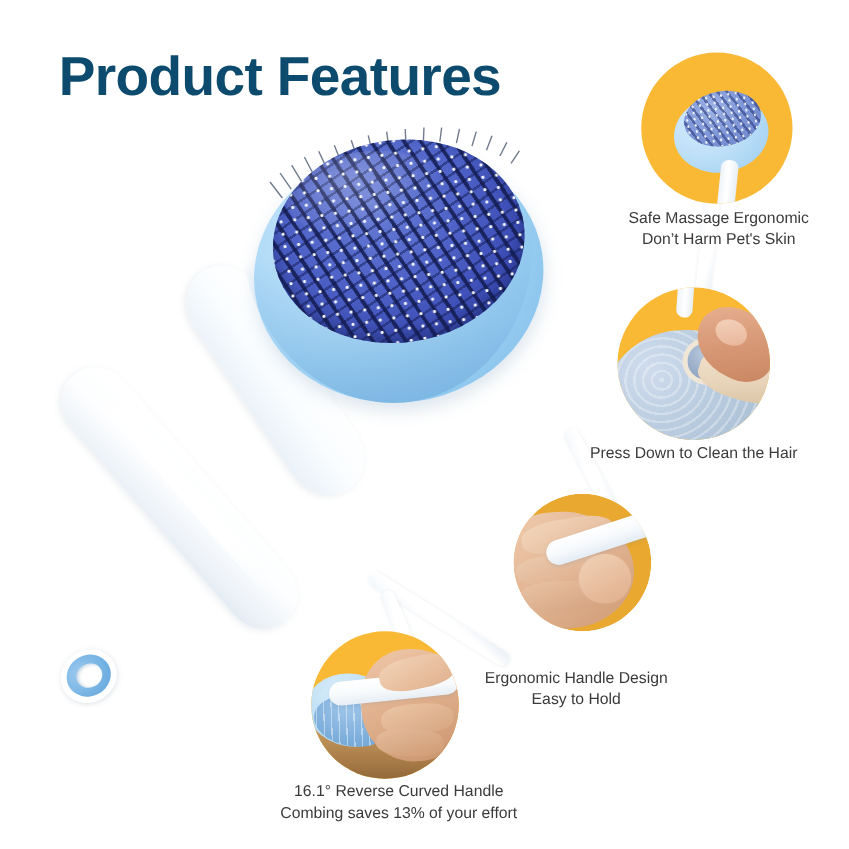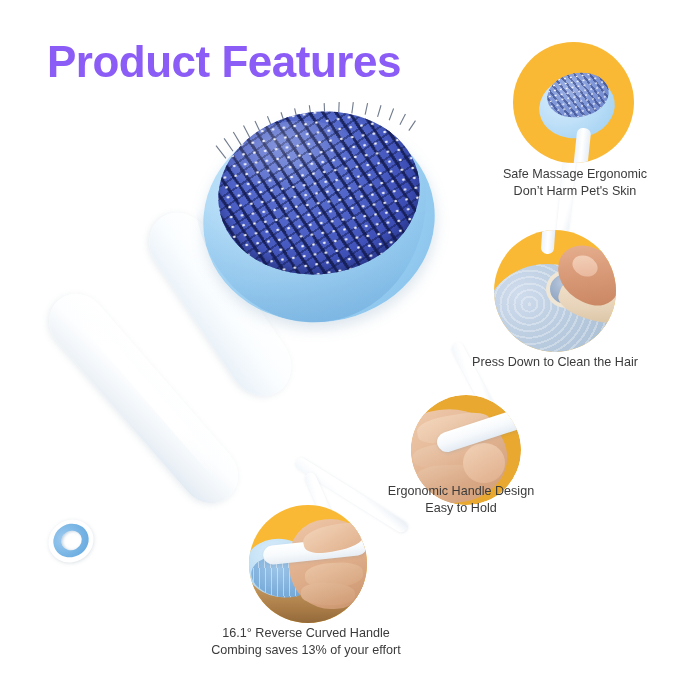--- a/index.html
+++ b/index.html
@@ -19,21 +19,21 @@
   }
 
   
   #page-title {
     position: absolute;
     left: 47px;
     top: 38px;
     font-size: 44px;
     font-weight: 800;
     letter-spacing: -0.5px;
-    color: #8b5cf6;
+    color: #0c4a6e;
     line-height: 1.1;
     white-space: nowrap;
   }
 
   
   #product {
     position: absolute;
     left: 0px;
     top: 95px;
     width: 470px;
@@ -311,21 +311,21 @@
     position:absolute; left:52px; top:48px; width:42px; height:40px;
     border-radius:50%; background:linear-gradient(150deg,#f2d2b7,#dfae8b);
   }
   #b3-handle {
     position: absolute; left: 24px; top: 24px; width: 104px; height: 20px;
     border-radius: 12px;
     background: linear-gradient(180deg,#ffffff 0%, #f6f9fc 55%, #e3ebf3 100%);
     transform: rotate(-18deg);
     box-shadow: 0 1px 3px rgba(120,140,160,0.25);
   }
-  #cap3 { left: 366px; top: 483px; width: 190px; }
+  #cap3 { left: 366px; top: 534px; width: 190px; }
 
   
   #bubble4 { left: 249px; top: 505px; width: 118px; height: 118px; }
   #b4-fur {
     position: absolute; left: 0px; top: 78px; width: 118px; height: 44px;
     background: linear-gradient(180deg,#c69a62 0%, #a87b46 60%, #8d6437 100%);
   }
   #b4-head {
     position: absolute; left: -4px; top: 34px; width: 72px; height: 58px;
     border-radius: 50%;
@@ -355,21 +355,21 @@
     border-radius: 46% 54% 50% 50%;
     background: linear-gradient(160deg,#eec7a8 0%, #dfae8b 50%, #c8936c 100%);
     transform: rotate(-4deg);
   }
   #b4-f1 { position:absolute; left:54px; top:20px; width:62px; height:26px;
     border-radius:42%; background:linear-gradient(160deg,#f2d2b6,#e0b18e); transform:rotate(-12deg);}
   #b4-f2 { position:absolute; left:56px; top:58px; width:58px; height:24px;
     border-radius:42%; background:linear-gradient(160deg,#ebc6a7,#d7a57f); transform:rotate(-4deg);}
   #b4-f3 { position:absolute; left:52px; top:78px; width:54px; height:22px;
     border-radius:42%; background:linear-gradient(160deg,#e5bd9c,#cf9a73); transform:rotate(2deg);}
-  #cap4 { left: 186px; top: 625px; width: 240px; }
+  #cap4 { left: 199px; top: 625px; width: 240px; }
 
   
   #conn-1 { left: 560px; top: 150px; width: 12px; height: 95px; transform: rotate(6deg); }
   #conn-2 { left: 470px; top: 338px; width: 12px; height: 90px; transform: rotate(-28deg); }
   #conn-3 { left: 345px; top: 430px; width: 12px; height: 130px; transform: rotate(-58deg); }
   #conn-4 { left: 317px; top: 470px; width: 11px; height: 70px; transform: rotate(-24deg); }
 </style>
 </head>
 <body>
 

